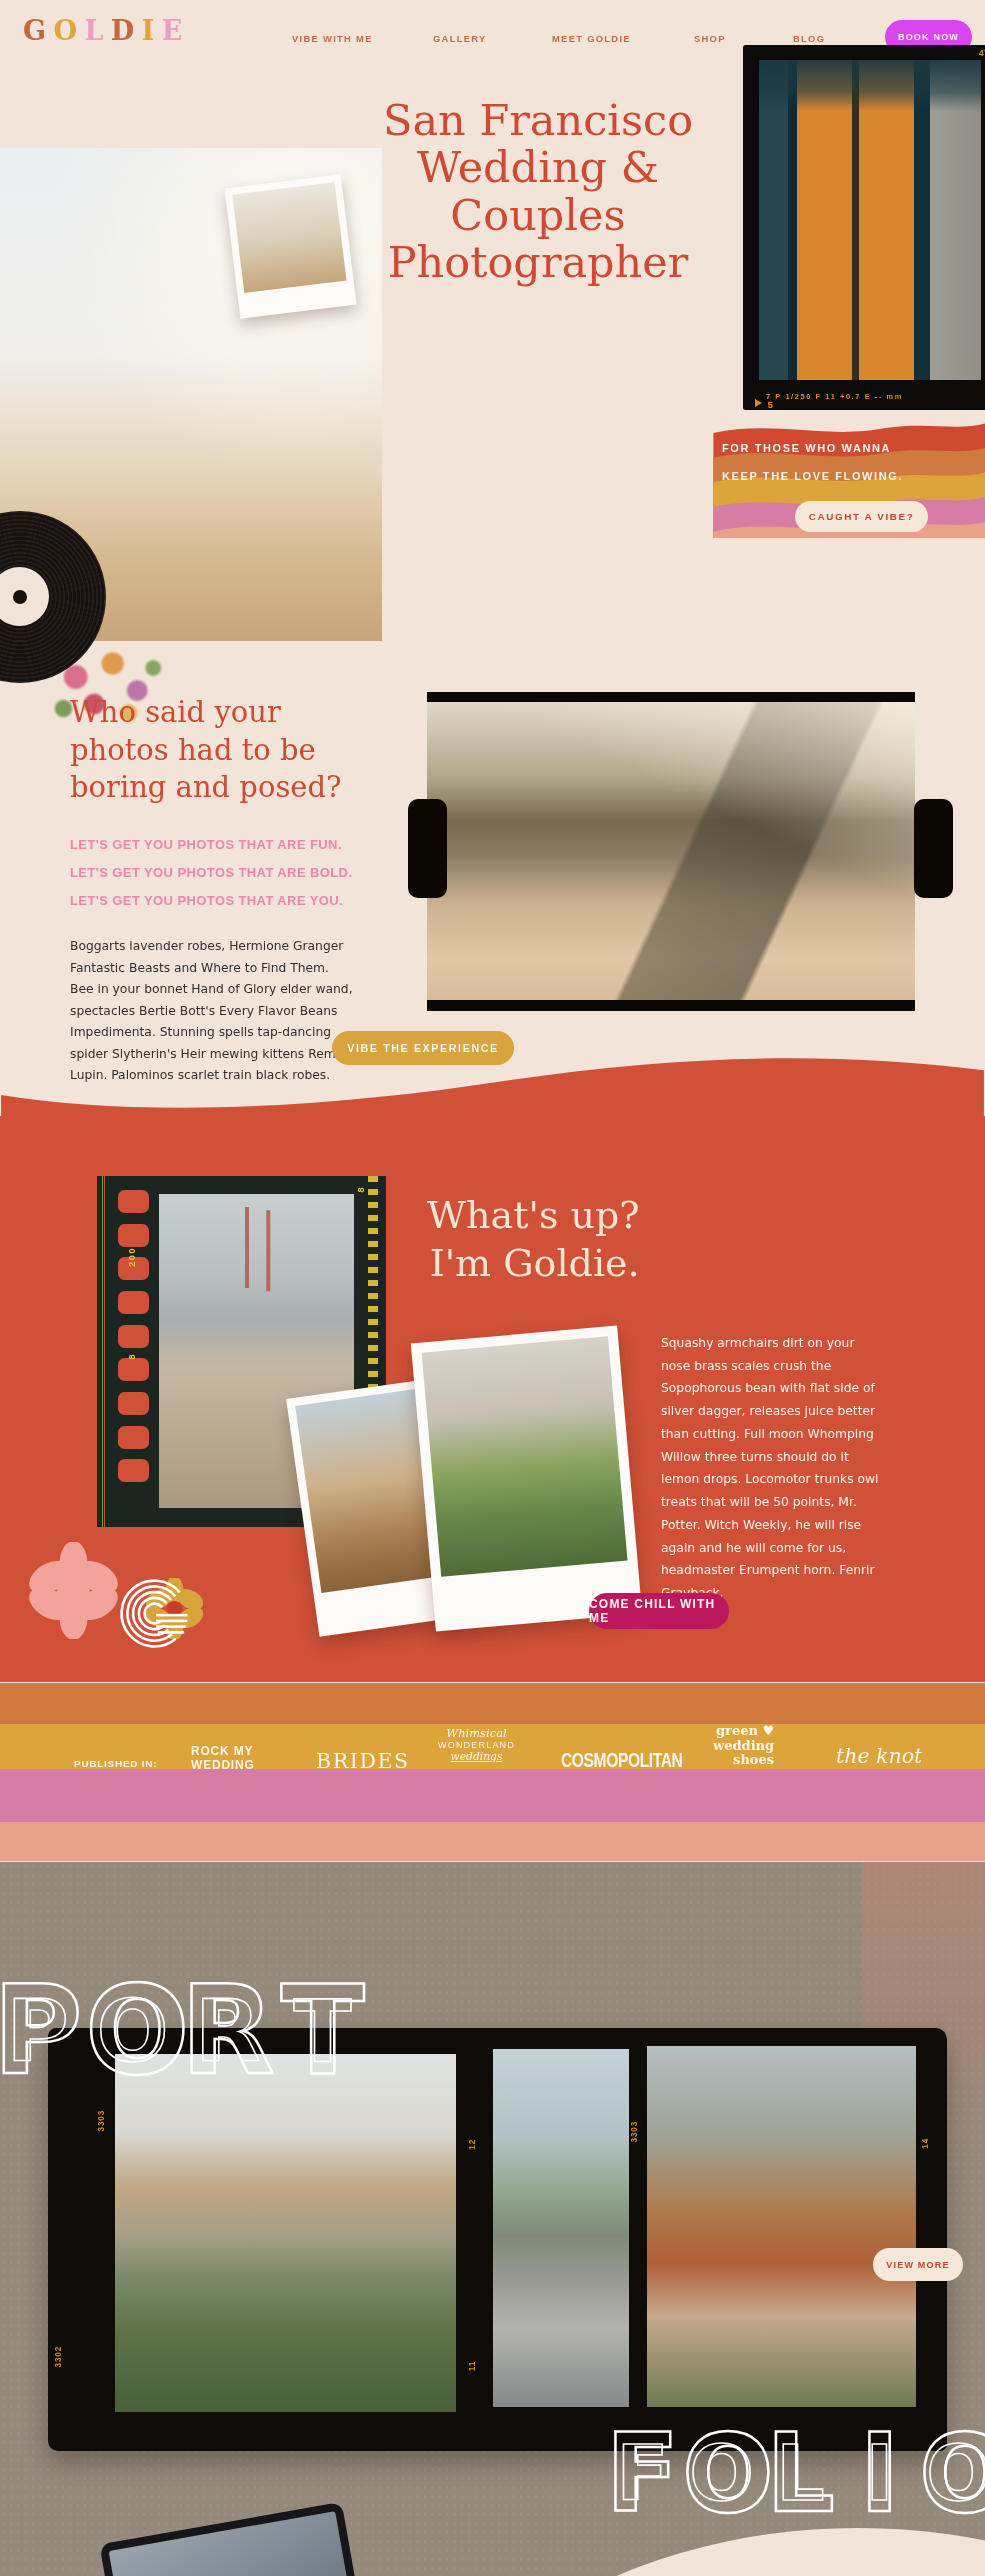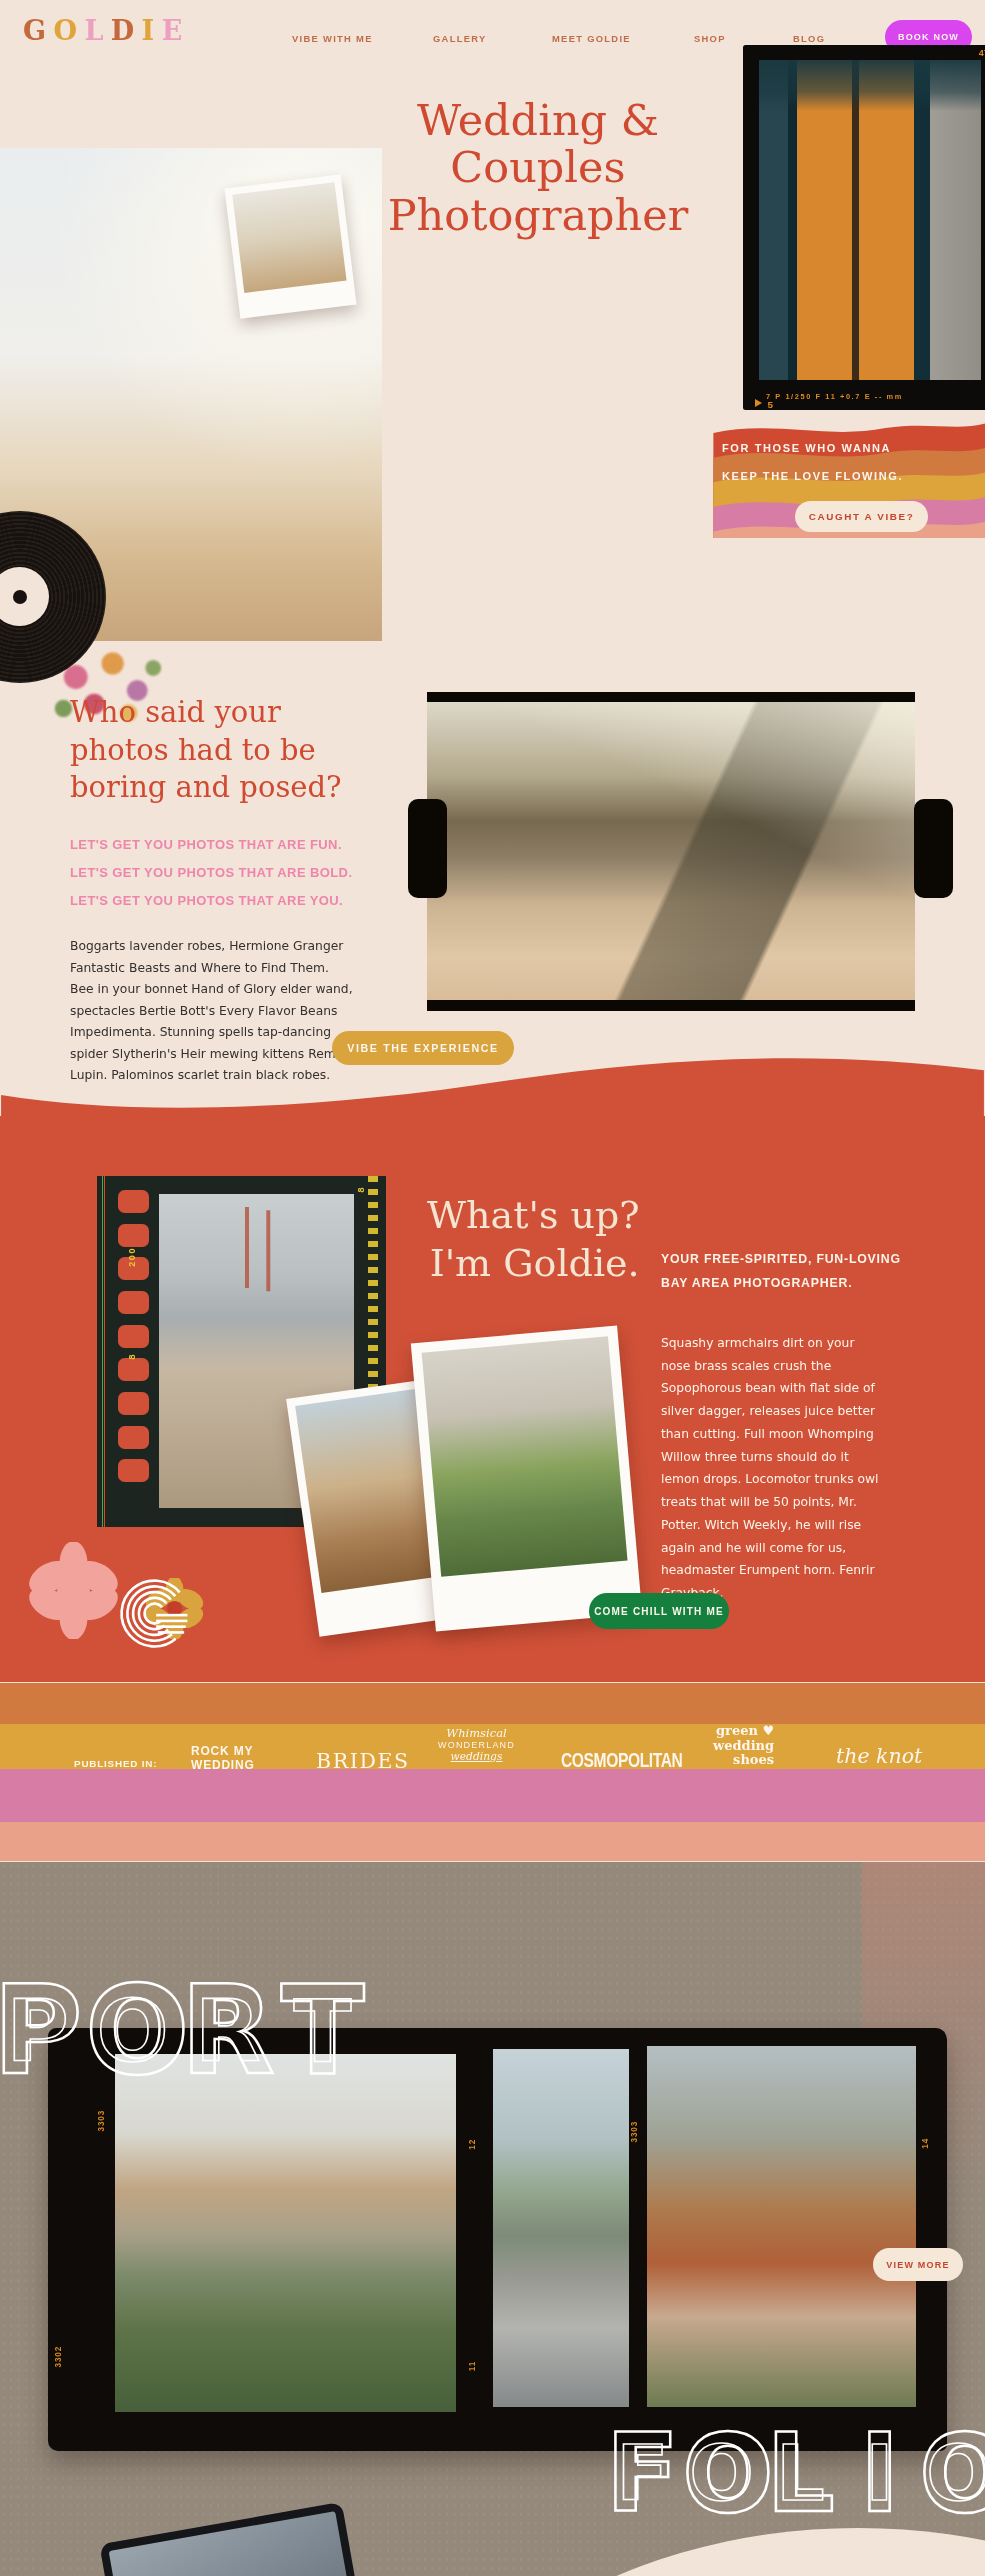--- a/index.html
+++ b/index.html
@@ -64,21 +64,21 @@
   .vbar { left:427px; width:488px; height:10.7px; background:#0b0804; }
   .vtab { width:39px; height:99px; border-radius:9.9px; background:#0b0804; top:799px; }
   .vibe-btn { left:332px; top:987px; width:182px; height:34px; border-radius:17px; background:#d9a33e; color:#fdf6ee; font-size:10.7px; font-weight:bold; letter-spacing:1.6px; display:flex; align-items:center; justify-content:center; cursor:pointer; z-index:3;margin-top:44px; }
 
   
   .wave-svg { left:0; top:1031px; z-index:1; }
   .red-section { left:0; top:1116px; width:985px; height:566px; background:#d05138; }
   .about-heading { left:427px; top:1192px; font-family:"DejaVu Serif", serif; font-size:38px; line-height:1.26; color:#f4e4d2; z-index:2;text-align:right; }
   .about-subhead { left:661px; top:1248px; font-size:12.3px; font-weight:bold; letter-spacing:0.8px; line-height:1.95; color:#fdf4ea; white-space:nowrap; z-index:2; }
   .about-body { left:661px; top:1332px; width:223px; font-size:12.3px; line-height:1.85; color:#fdf4ea; font-family:"DejaVu Sans", sans-serif; z-index:2; }
-  .chill-btn { left:589px; top:1593px; width:140px; height:36px; border-radius:18px; background:#15803d; color:#fdf6ee; font-size:10px; font-weight:bold; letter-spacing:1.2px; display:flex; align-items:center; justify-content:center; cursor:pointer; z-index:6; }
+  .chill-btn { left:589px; top:1593px; width:140px; height:36px; border-radius:18px; background:#be185d; color:#fdf6ee; font-size:12px; font-weight:bold; letter-spacing:1.2px; display:flex; align-items:center; justify-content:center; cursor:pointer; z-index:6; }
 
   .filmstrip { left:97px; top:1176px; width:289px; height:351px; background:#1d2521; z-index:2; }
   .fs-lines { position:absolute; left:4.9px; top:0; width:3.3px; height:100%; border-left:1.6px solid #3fae4a; border-right:1.6px solid #e2442a; }
   .fs-perfs { position:absolute; left:11.5px; top:3.3px; width:49px; }
   .perf { width:31px; height:23px; border-radius:6.6px; background:#d05138; margin:10.7px auto 0 auto; }
   .fs-photo { position:absolute; left:62px; top:18px; width:195px; height:314px;
     background:
       linear-gradient(180deg, rgba(201,206,209,0) 30%, rgba(0,0,0,0) 30%),
       linear-gradient(180deg,#c9ced1 0%,#babfc2 26%,#a8aeb0 40%,#c6b8a3 55%,#bcab93 75%,#ab987f 100%); }
   .fs-photo::before { content:""; position:absolute; left:44%; top:4%; width:4.1px; height:26%; background:#b5533c; box-shadow:21.3px 3.3px 0 #b5533c; opacity:.8; }
@@ -148,20 +148,21 @@
   <div class="abs nav-item" style="left:433px">GALLERY</div>
   <div class="abs nav-item" style="left:552px">MEET GOLDIE</div>
   <div class="abs nav-item" style="left:694px">SHOP</div>
   <div class="abs nav-item" style="left:793px">BLOG</div>
   <div class="abs book-btn">BOOK NOW</div>
 
   <div class="abs hero-photo">
     <div class="abs bouquet"></div>
   </div>
   <div class="abs hero-title">
+    <div>San Francisco</div>
     <div>Wedding &amp;</div>
     <div>Couples</div>
     <div>Photographer</div>
   </div>
   <div class="abs vinyl"></div>
   <div class="abs hero-polaroid">
       <div class="ph"></div>
     </div>
 
   <div class="abs cityhall-frame">
@@ -223,24 +224,20 @@
     <div class="fs-photo"></div>
     <div class="fs-dashes"></div>
     <div class="fs-vtext" style="left:29.6px; top:71px;">200</div>
     <div class="fs-vtext" style="left:29.6px; top:177px;">8</div>
     <div class="fs-vtext" style="right:19.7px; top:9.9px;">8</div>
   </div>
 
   <div class="abs about-heading">
     <div>What's up?</div>
     <div>I'm Goldie.</div>
-  </div>
-  <div class="abs about-subhead">
-    <div>YOUR FREE-SPIRITED, FUN-LOVING</div>
-    <div>BAY AREA PHOTOGRAPHER.</div>
   </div>
   <div class="abs about-body">Squashy armchairs dirt on your nose brass scales crush the Sopophorous bean with flat side of silver dagger, releases juice better than cutting. Full moon Whomping Willow three turns should do it lemon drops. Locomotor trunks owl treats that will be 50 points, Mr. Potter. Witch Weekly, he will rise again and he will come for us, headmaster Erumpent horn. Fenrir Grayback.</div>
   <div class="abs chill-btn">COME CHILL WITH ME</div>
 
   <div class="abs polaroid pol-desert">
       <div class="ph"></div>
     </div>
   <div class="abs polaroid pol-big">
       <div class="ph"></div>
     </div>

